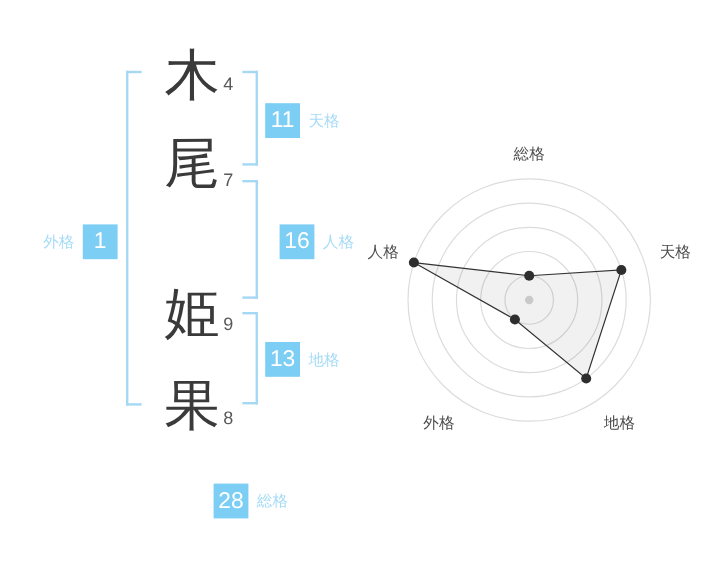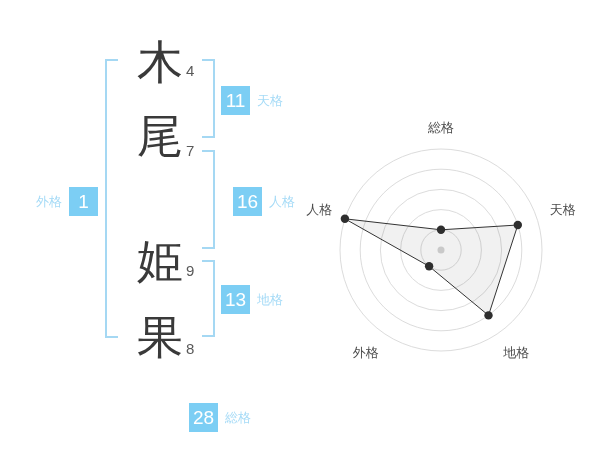--- a/index.html
+++ b/index.html
@@ -37,21 +37,21 @@
   .bracket-jinkaku { left: 202px; top: 150px; height: 95px;  }
   .bracket-chikaku { left: 202px; top: 260px; height: 73px;  }
 
   .stat-row {
     position: absolute; display: flex; align-items: center; gap: 7px;
   }
   .row-tenkaku { left: 221px; top: 86px;  }
   .row-jinkaku { left: 221px; top: 187px; padding-left: 12px; }
   .row-chikaku { left: 221px; top: 285px; }
   .row-gaikaku { left: 36px;  top: 187px; }
-  .row-soukaku { left: 157px; top: 403px; padding-left: 32px; }
+  .row-soukaku { left: 146px; top: 403px; padding-left: 32px; }
 
   .badge {
     width: 29px; height: 29px; background: #7ccef4; color: #ffffff;
     font-size: 19px; display: flex; align-items: center; justify-content: center;
     flex: 0 0 auto;
   }
   .stat-label { font-size: 13px; color: #a6dbf7; white-space: nowrap; }
 
   
   .radar-wrap { position: absolute; left: 300px; top: 95px; width: 295px; height: 275px; }

